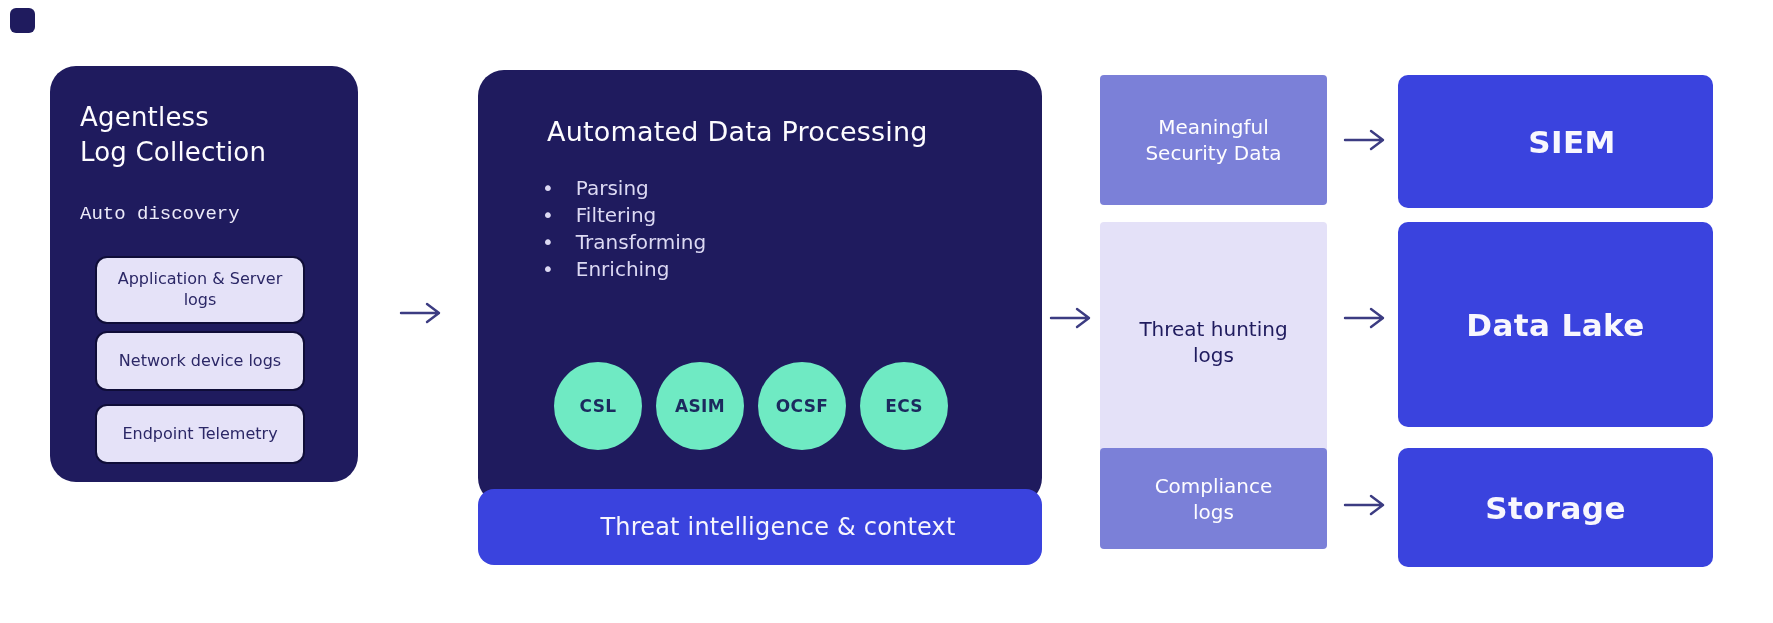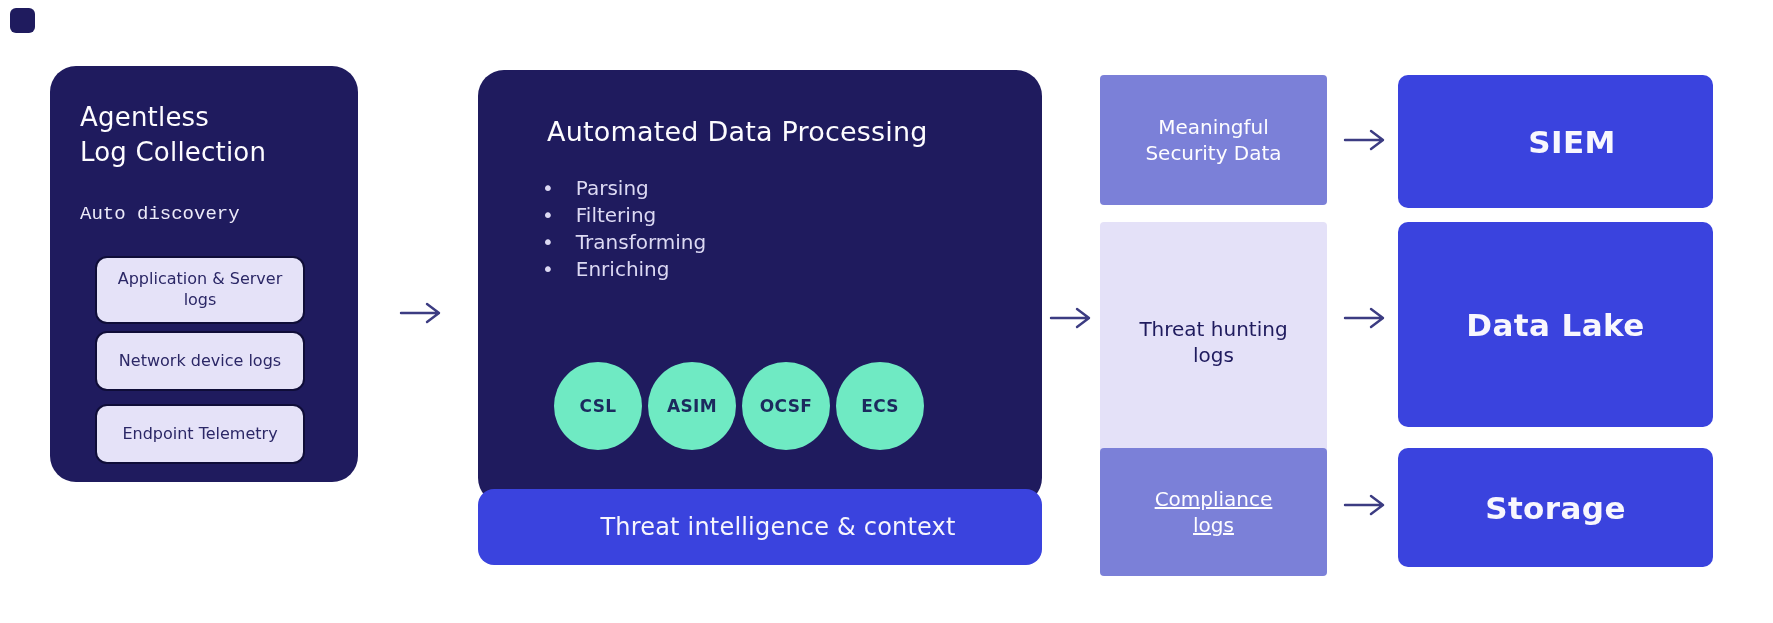--- a/index.html
+++ b/index.html
@@ -29,35 +29,35 @@
   .arrow-siem{left:1342px;top:126px;}
   .arrow-datalake{left:1342px;top:304px;}
   .arrow-storage{left:1342px;top:491px;}
   
   .mid-panel{left:478px;top:70px;width:564px;height:434px;background:#1f1b5e;border-radius:26px;}
   .mid-title{left:535px;top:104px;color:#fdfcff;font-size:27px;font-weight:500;letter-spacing:.2px;}
   .mid-bullets{left:542px;top:170px;margin:0;padding:0;list-style:none;color:#dcd9f3;
     font-size:20px;font-weight:400;}
   .mid-bullets li{line-height:26px;margin-bottom:1px;display:flex;align-items:baseline;}
   .mid-bullets li::before{content:"\2022";font-size:20px;margin-right:22px;color:#dcd9f3;}
-  .circles{left:554px;top:362px;display:flex;gap:6px;}
+  .circles{left:554px;top:362px;display:flex;gap:14px;}
   .circle{width:88px;height:88px;border-radius:50%;background:#6feac3;display:flex;
     align-items:center;justify-content:center;color:#1c2a5e;font-size:17px;font-weight:700;
     letter-spacing:.3px;}
   .intel-bar{left:478px;top:489px;width:564px;height:76px;background:#3a43de;border-radius:16px;
     display:flex;align-items:center;justify-content:center;color:#f6f5fd;font-size:24px;
     font-weight:400;z-index:2;letter-spacing:.2px;padding-left:36px;}
   
   .outbox{left:1100px;width:227px;border-radius:4px;display:flex;align-items:center;
     justify-content:center;text-align:center;font-size:20px;line-height:1.3;padding:0 38px;}
   .outbox-purple{background:#7b80d8;color:#fefdff;}
   .outbox-lavender{background:#e4e1f8;color:#1f1b5e;}
   .out-1{top:75px;height:130px;}
   .out-2{top:222px;height:240px;}
-  .out-3{top:448px;height:128px;text-decoration:underline;}
+  .out-3{top:448px;height:101px;}
   
   .destbox{left:1398px;width:315px;background:#3a43de;border-radius:10px;display:flex;
     align-items:center;justify-content:center;color:#f8f7fd;font-size:31px;font-weight:700;
     letter-spacing:.4px;}
   .dest-1{top:75px;height:133px;padding-left:33px;}
   .dest-2{top:222px;height:205px;}
   .dest-3{top:448px;height:119px;}
 </style>
 </head>
 <body>

